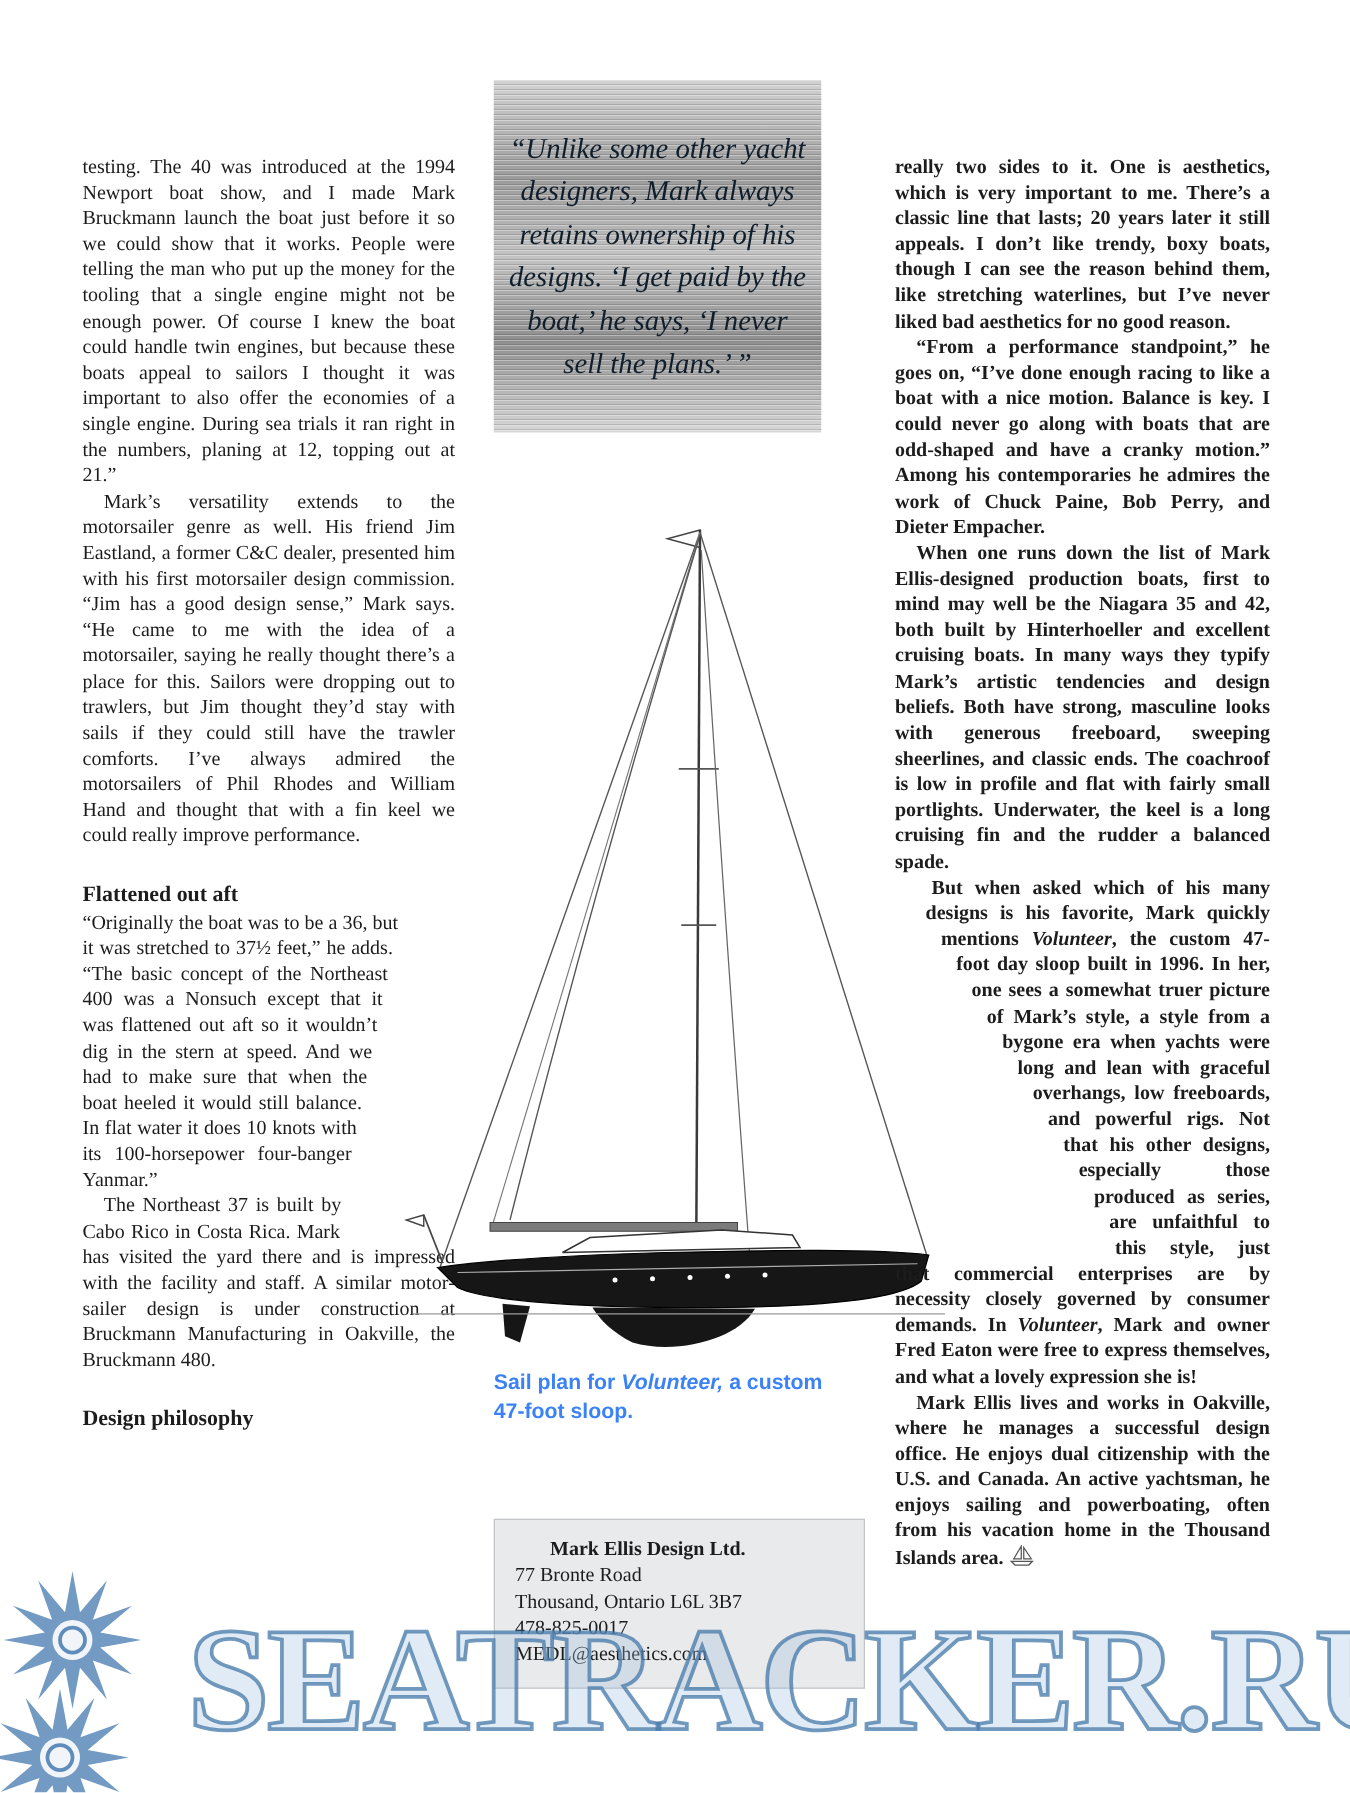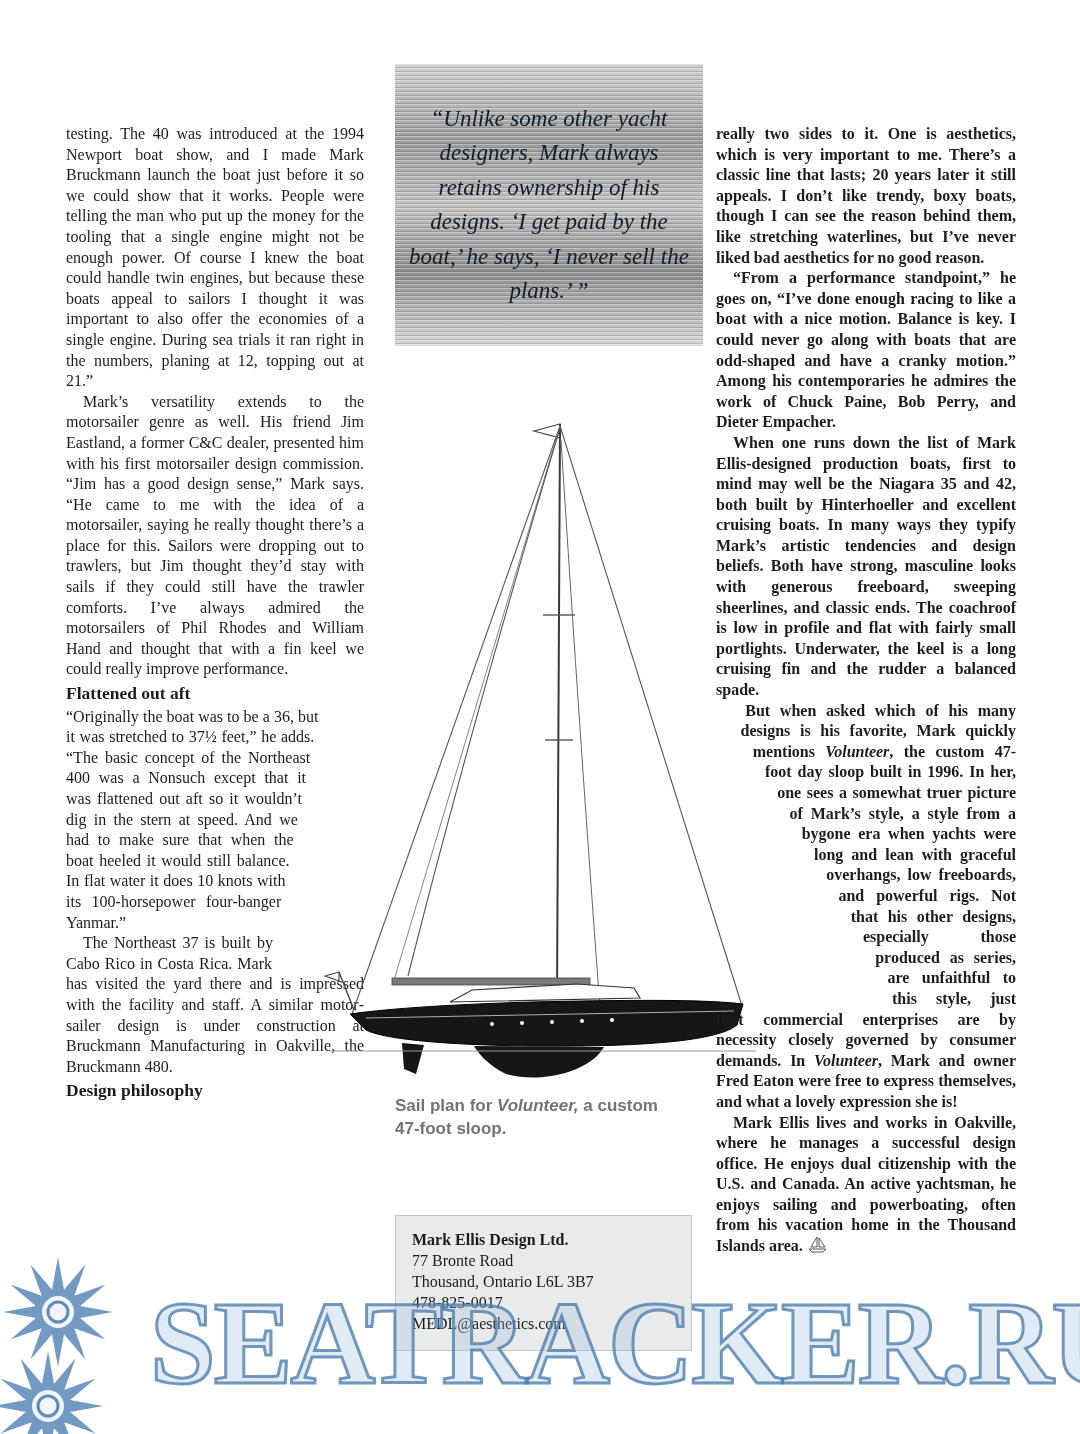--- a/index.html
+++ b/index.html
@@ -5,50 +5,50 @@
   html,body{margin:0;padding:0;background:#ffffff;}
   .page{position:relative;width:1080px;height:1434px;background:#fff;overflow:hidden;
         font-family:"Liberation Serif", serif;color:#1c1c1c;}
 
   
   .col{position:absolute;text-align:justify;font-size:16px;line-height:20.6px;}
   .col-left{left:66px;top:124px;width:298px;}
   .col-right{left:716px;top:124px;width:300px;font-weight:bold;}
   p.para{margin:0;}
   p.indent{text-indent:17px;}
-  h3.section-heading{font-size:17.5px;font-weight:bold;margin:3px 0 3px;text-align:left;text-indent:0;}
+  h3.section-heading{font-size:17.5px;font-weight:bold;margin:25px 0 3px;text-align:left;text-indent:0;}
 
   
   .intrude-r{float:right;width:88px;height:252px;margin-left:4px;
              shape-outside:polygon(55% 0, 100% 0, 100% 100%, 0 100%);}
   .intrude-l{float:left;width:172px;height:296px;margin-right:4px;
              shape-outside:polygon(0 0, 0 100%, 100% 100%);}
 
   
-  .pullquote{position:absolute;left:395px;top:64px;width:308px;height:282px;
+  .pullquote{position:absolute;left:395px;top:64px;width:262px;height:282px;
     display:flex;align-items:center;justify-content:center;box-sizing:border-box;padding:10px 12px;
     background-image:
       repeating-linear-gradient(180deg, rgba(255,255,255,.35) 0 1px, rgba(0,0,0,0) 1px 3px, rgba(0,0,0,.14) 3px 4px),
       linear-gradient(180deg,#d2d2d2 0%,#9b9b9b 28%,#c3c3c3 50%,#8e8e8e 74%,#d8d8d8 100%);}
   .pq-text{font-style:italic;font-size:23px;line-height:1.5;text-align:center;color:#101e2b;}
 
   
   .boat{position:absolute;left:322px;top:410px;width:442px;height:676px;pointer-events:none;}
 
   
   .caption{position:absolute;left:395px;top:1094px;width:272px;
-    font-family:"Liberation Sans", sans-serif;font-weight:bold;font-size:17px;line-height:23px;color:#737373;}
+    font-family:"Liberation Sans", sans-serif;font-weight:bold;font-size:17px;line-height:23px;color:#3b82f6;}
   .caption .ital{font-style:italic;}
 
   
   .resources{position:absolute;left:395px;top:1215px;width:297px;box-sizing:border-box;
     background:#e8eaeb;border:1px solid #c2c6c8;padding:13px 16px 16px;}
   .res-title{font-size:22px;font-weight:bold;margin:0 0 9px 0;}
   .res-line{font-size:16px;line-height:21px;}
-  .res-company{font-weight:bold;}
+  .res-company{font-weight:bold;margin-left:28px;}
 
   
   .watermark{position:absolute;left:150px;top:1276px;z-index:50;pointer-events:none;white-space:nowrap;
     font-family:"Liberation Serif", serif;font-weight:bold;font-size:118px;letter-spacing:-2px;
     color:rgba(157,190,223,0.30);-webkit-text-stroke:3px rgba(74,124,172,0.78);}
   .starburst{position:absolute;z-index:51;pointer-events:none;}
   .star-a{left:2px;top:1256px;}
   .star-b{left:-8px;top:1350px;}
 
   .dingbat{display:inline-block;vertical-align:-2px;margin-left:4px;}

